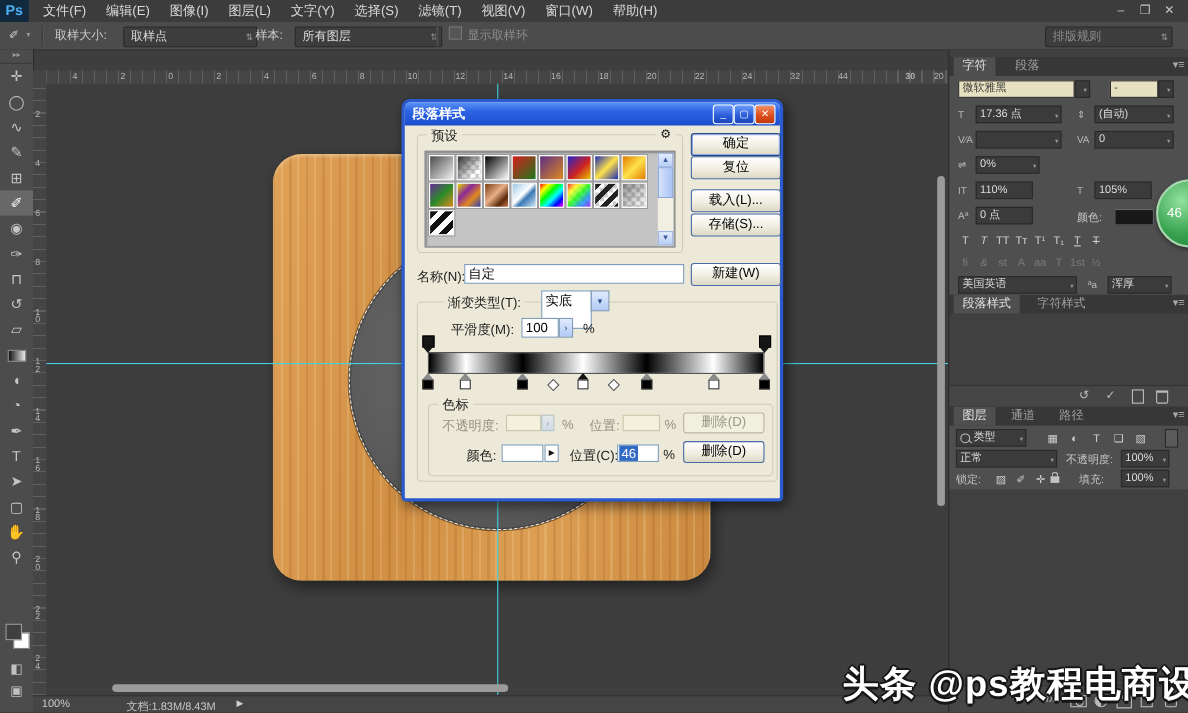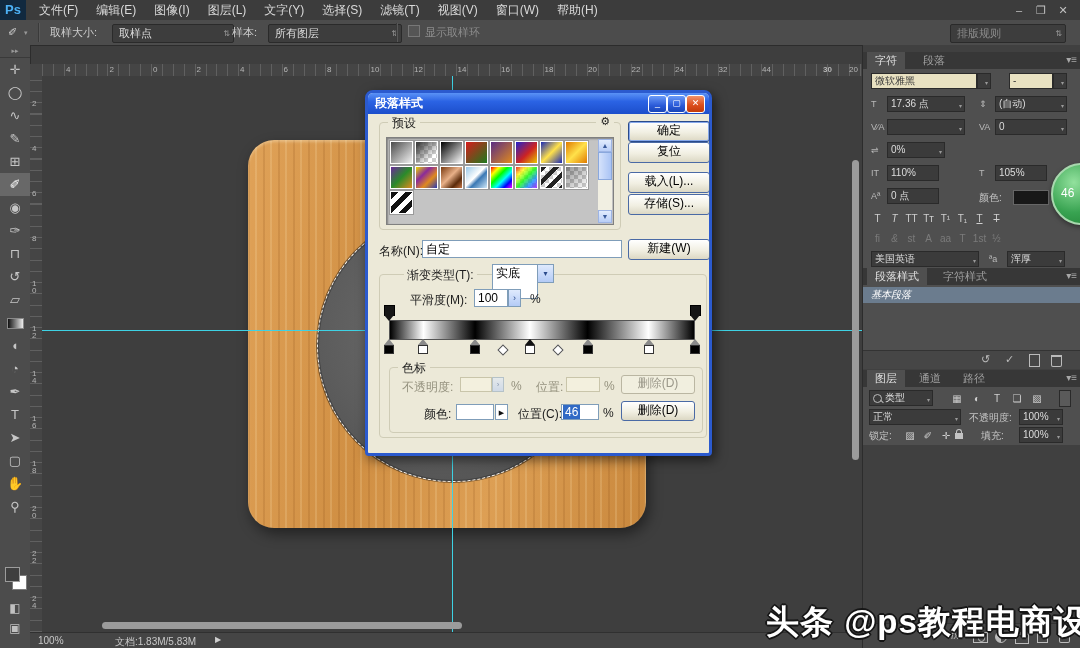--- a/index.html
+++ b/index.html
@@ -259,21 +259,21 @@
     <div class="abs" id="wood"></div>
     <div class="abs" id="disc"></div>
     <div class="abs guide" id="guide-h" style="background: rgb(62, 210, 228);"></div>
     <div class="abs guide" id="guide-v" style="background: rgb(62, 210, 228);"></div>
     <div class="abs" id="vscroll"></div>
     <div class="abs" id="hscroll"></div>
   </div>
 
   <div class="abs" id="statusbar">
     <span class="z">100%</span>
-    <span class="d">文档:1.83M/5.83M</span>
+    <span class="d">文档:1.83M/8.43M</span>
     <span class="p">▶</span>
   </div>
 
   <div class="abs" id="dlg">
     <div class="abs" id="dlg-title" style="background: linear-gradient(rgb(90, 146, 246), rgb(43, 99, 228) 40%, rgb(28, 78, 203));">
       <span>段落样式</span>
     </div>
     <div class="tbtn" style="right:42px">_</div>
     <div class="tbtn" style="right:23px">▢</div>
     <div class="tbtn close" style="right:4px">✕</div>
@@ -423,23 +423,20 @@
       <div class="dk" style="left:8px;top:182px;width:108px">美国英语</div>
       <span class="cicon" style="left:126px;top:185px">ªa</span>
       <div class="dk" style="left:144px;top:182px;width:58px">浑厚</div>
     </div>
 
     <div class="ptabs" style="top:223px">
       <div class="ptab on" style="left:4px">段落样式</div>
       <div class="ptab" style="left:72px">字符样式</div>
       <div class="pmenu">▾≡</div>
     </div>
-    <div class="pbody" style="top:240px;height:65px">
-      <div class="abs" id="basic-para" style="left: 0px; right: 0px; top: 2px; height: 16px; color: rgb(255, 255, 255); font-size: 10px; font-style: italic; line-height: 16px; padding-left: 8px; background: rgb(107, 124, 142);">基本段落</div>
-    </div>
     <div class="pstrip" style="top:305px">
       <span class="abs" style="left:118px;top:2px;color:#bbb;font-size:11px">↺</span>
       <span class="abs" style="left:142px;top:2px;color:#bbb;font-size:11px">✓</span>
       <div class="mi i-page" style="left:166px;top:3px"></div>
       <div class="mi i-trash" style="left:188px;top:4px"></div>
     </div>
 
     <div class="ptabs" style="top:325px">
       <div class="ptab on" style="left:4px">图层</div>
       <div class="ptab" style="left:48px">通道</div>

